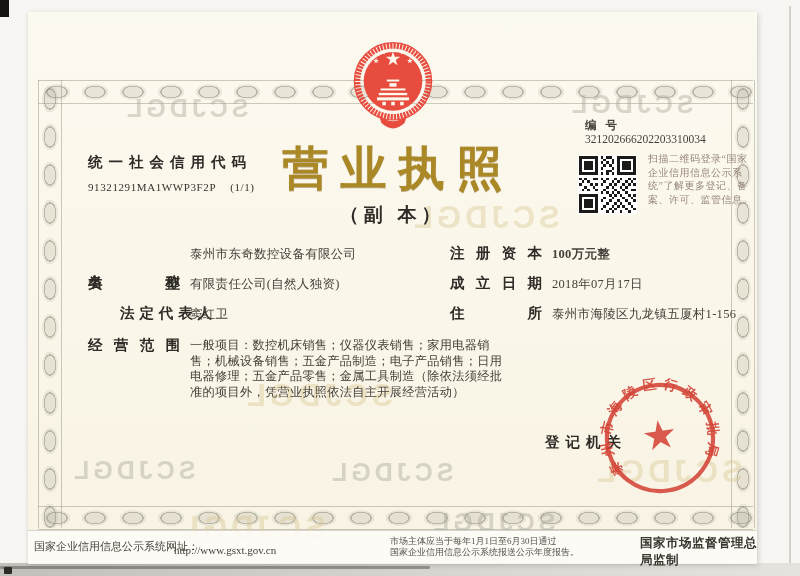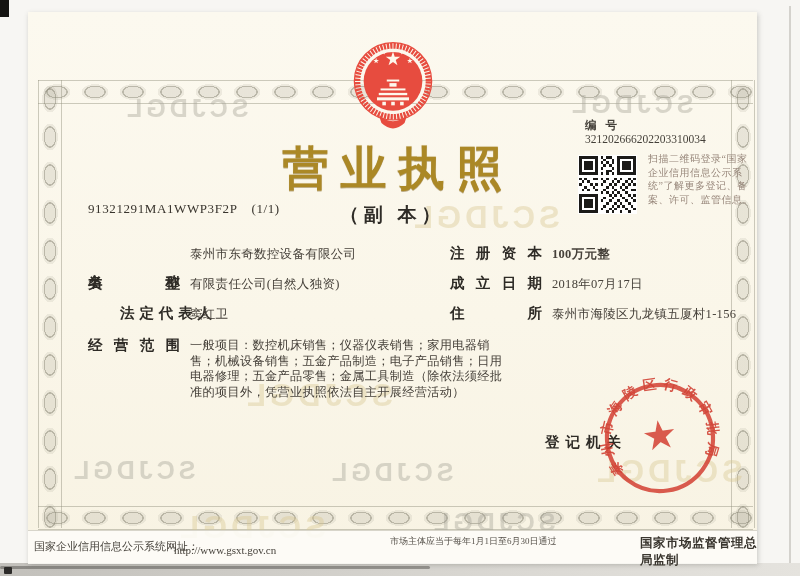--- a/index.html
+++ b/index.html
@@ -43,21 +43,21 @@
   .wm-gold{color:rgba(216,199,148,.42);font-size:31px;}
 
   
   .emblem{position:absolute;left:325px;top:24px;width:80px;height:112px;}
 
   
   .serial{position:absolute;left:557px;top:106px;font-size:11.5px;color:#433f38;}
   .serial b{font-weight:700;letter-spacing:3px;margin-right:25px;}
   .credit-label{position:absolute;left:60px;top:141px;font-size:14.5px;font-weight:700;letter-spacing:6px;color:#2e2b26;
     font-family:"Liberation Sans","DejaVu Sans",sans-serif;}
-  .credit-value{position:absolute;left:60px;top:169px;font-size:13px;color:#38342d;letter-spacing:.6px;margin-top:20px;}
+  .credit-value{position:absolute;left:60px;top:169px;font-size:11px;color:#38342d;letter-spacing:.6px;}
   .credit-value .page{margin-left:14px;}
   .title{position:absolute;left:0;top:126px;width:729px;text-align:center;
     font-size:46px;font-weight:700;letter-spacing:12px;padding-left:12px;box-sizing:border-box;
     color:#ab8826;text-shadow:0 1px 0 rgba(122,92,24,.45),0 0 1px rgba(150,114,32,.35);}
   .subtitle{position:absolute;left:0;top:190px;width:729px;text-align:center;
     font-size:19px;letter-spacing:5px;color:#2f2c27;font-weight:700;}
 
   
   .qr{position:absolute;left:550px;top:143px;width:59px;height:59px;background:#fff;padding:1px;box-sizing:border-box;}
   .qr svg{width:100%;height:100%;display:block;}
@@ -138,20 +138,21 @@
             <rect x="43" y="73" width="4" height="4"></rect>
             <rect x="53" y="73" width="4" height="4"></rect>
         </g>
         <path d="M29 88 Q45 102 61 88 L58 97 Q45 109 32 97 Z" fill="#e74c3f"></path>
       </svg>
     </div>
 
     <div class="serial">
       <b>编 号</b><span>321202666202203310034</span>
     </div>
+    <div class="credit-label">统一社会信用代码</div>
     <div class="credit-value">
       <span>91321291MA1WWP3F2P</span><span class="page">(1/1)</span>
     </div>
     <div class="title">营业执照</div>
     <div class="subtitle">（副 本）</div>
 
     <div class="qr">
       <svg viewBox="0 0 21 21" shape-rendering="crispEdges">
         <rect width="21" height="21" fill="#fff"></rect>
         <path fill="#1b1a18" d="M0 0h7v7H0z M14 0h7v7h-7z M0 14h7v7H0z"></path>
@@ -198,17 +199,18 @@
         </text>
       </svg>
     </div>
 
 
     <div class="margin-strip"></div>
     <div class="footer-left">国家企业信用信息公示系统网址：</div>
     <div class="footer-url">http://www.gsxt.gov.cn</div>
     <div class="footer-notice">
       <div>市场主体应当于每年1月1日至6月30日通过</div>
+      <div>国家企业信用信息公示系统报送公示年度报告。</div>
     </div>
     <div class="footer-right">国家市场监督管理总局监制</div>
 
   </div>
 </div>
 
 </body></html>

